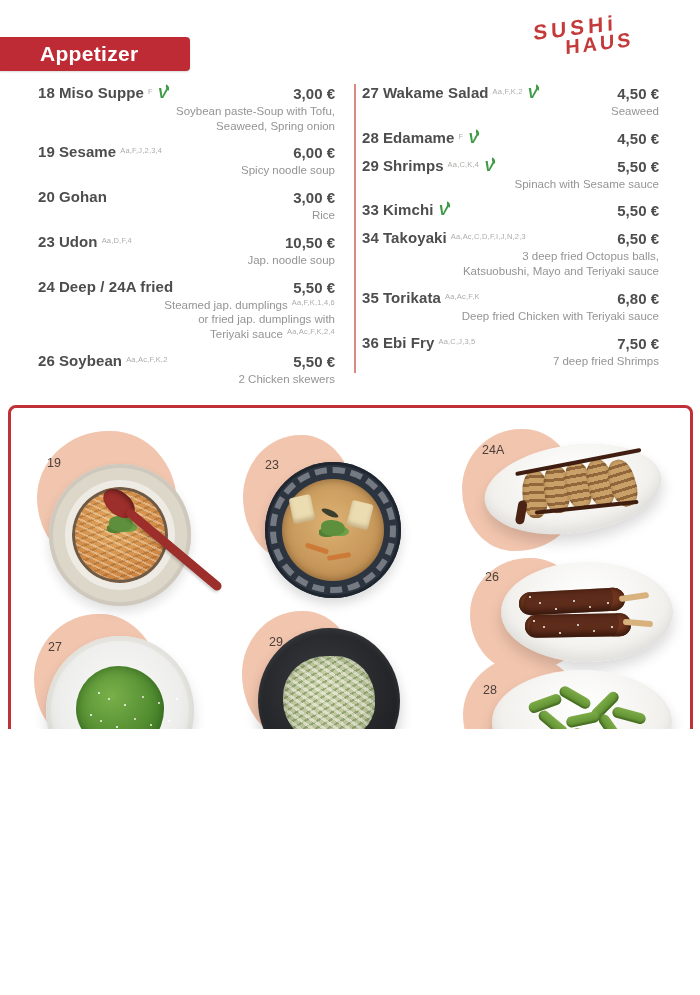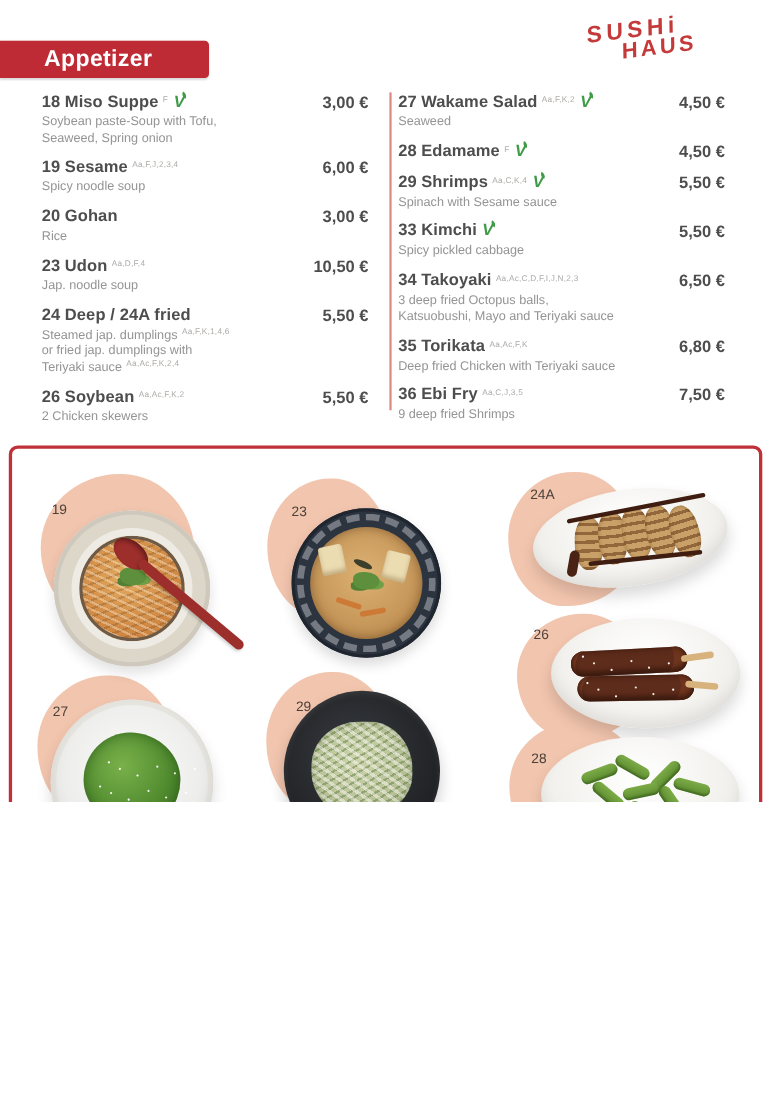--- a/index.html
+++ b/index.html
@@ -20,21 +20,21 @@
   .col{position:absolute;top:84px;}
   .col-left{left:38px;width:297px;}
   .col-right{left:362px;width:297px;}
   .divider{position:absolute;left:354px;top:84px;width:2px;height:289px;background:#d98a80;}
 
   .mi{position:relative;margin-bottom:10px;}
   .mi-head{padding-right:70px;white-space:nowrap;}
   .mi-num,.mi-nm{font-size:15px;font-weight:bold;color:#4d4d4d;letter-spacing:.1px;}
   .mi-nm{margin-left:4px;}
   .mi-price{position:absolute;right:0;top:1px;font-size:15px;font-weight:bold;color:#4d4d4d;}
-  .mi-desc{margin-top:2px;}
+  .mi-desc{margin-top:2px;text-align:right;}
   .dl{font-size:11.5px;color:#949494;line-height:1.28;}
   .code{font-size:7.5px;color:#aeaca9;position:relative;top:-4px;margin-left:4px;letter-spacing:.2px;}
   .vg{display:inline-block;margin-left:5px;position:relative;}
   .vg-v{color:#3f9b47;font-weight:bold;font-style:italic;font-size:15px;}
   .vg-leaf{display:inline-block;width:5px;height:5px;background:#3f9b47;border-radius:0 100% 0 100%;
            transform:rotate(25deg);position:relative;top:-8px;left:-3px;}
 
   
   .gallery{position:absolute;left:8px;top:405px;width:679px;height:570px;
            border:3px solid #bf3038;border-radius:8px;}
@@ -257,23 +257,20 @@
       <div class="mi-desc">
         <div class="dl">Spinach with Sesame sauce</div>
       </div>
     </div>
 
     <div class="mi">
       <div class="mi-head">
         <span class="mi-num">33</span><span class="mi-nm">Kimchi</span><span class="vg"><span class="vg-v">V</span><span class="vg-leaf"></span></span>
         <span class="mi-price">5,50 €</span>
       </div>
-      <div class="mi-desc">
-        <div class="dl">Spicy pickled cabbage</div>
-      </div>
     </div>
 
     <div class="mi">
       <div class="mi-head">
         <span class="mi-num">34</span><span class="mi-nm">Takoyaki</span><span class="code">Aa,Ac,C,D,F,I,J,N,2,3</span>
         <span class="mi-price">6,50 €</span>
       </div>
       <div class="mi-desc">
         <div class="dl">3 deep fried Octopus balls,</div>
         <div class="dl">Katsuobushi, Mayo and Teriyaki sauce</div>
@@ -289,21 +286,21 @@
         <div class="dl">Deep fried Chicken with Teriyaki sauce</div>
       </div>
     </div>
 
     <div class="mi">
       <div class="mi-head">
         <span class="mi-num">36</span><span class="mi-nm">Ebi Fry</span><span class="code">Aa,C,J,3,5</span>
         <span class="mi-price">7,50 €</span>
       </div>
       <div class="mi-desc">
-        <div class="dl">9 deep fried Shrimps</div>
+        <div class="dl">7 deep fried Shrimps</div>
       </div>
     </div>
 
   </div>
 
   <div class="gallery">
 
     <div class="g-item" style="left:18px;top:18px;width:185px;height:185px;">
       <div class="blob" style="left:8px;top:5px;width:140px;height:136px;"></div>
       <span class="num" style="left:18px;top:30px;">19</span>

